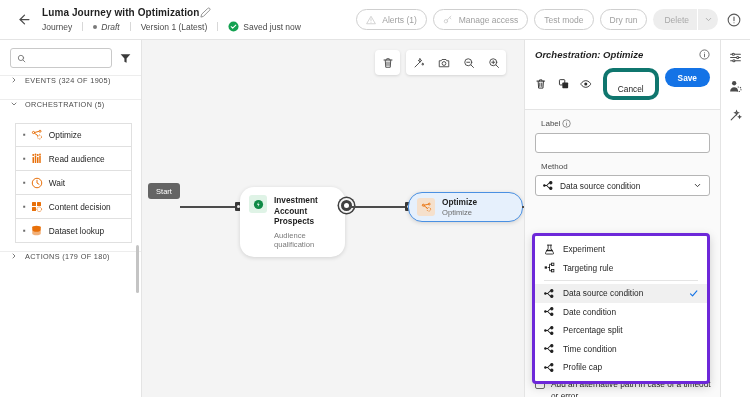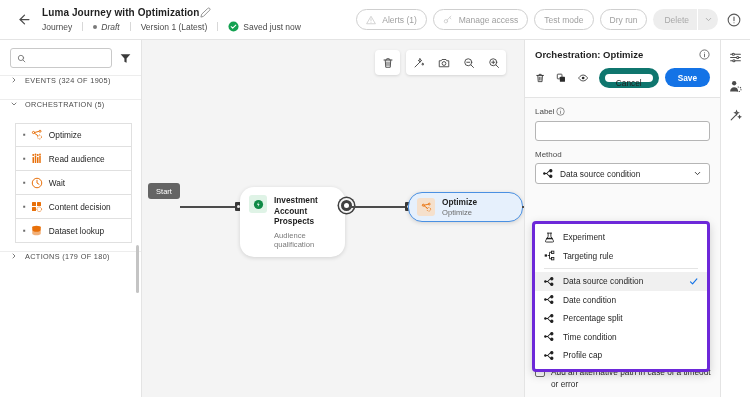--- a/index.html
+++ b/index.html
@@ -154,40 +154,40 @@
   .cn-ico svg { width: 11px; height: 11px; display:block }
   .cn-title { font-size: 8.3px; font-weight: bold; color: #1f1f1f; line-height: 1.28; }
   .cn-sub { font-size: 7.6px; color: #7a7a7a; margin-top: 4px; }
   .cn-sub-tight { font-size: 7.6px; color: #6b6b6b; margin-top: 1px; }
 
   
   .rpanel {
     position: absolute; left: 524px; top: 40px; width: 196px; height: 357px;
     background: #fff; border-left: 1px solid #e4e4e4; display: flex; flex-direction: column;
   }
-  .rp-head { display: flex; align-items: flex-start; padding: 9px 10px 0 10px; }
+  .rp-head { display: flex; align-items: flex-start; padding: 9px 10px 0 10px; font-style: italic; }
   .rp-title { font-size: 9.5px; font-weight: bold; color: #1f1f1f; }
   .rp-info { margin-left: auto; width: 11px; height: 11px; color: #5a5a5a; cursor: pointer; }
   .rp-actions {
     display: flex; align-items: center; gap: 11px; padding: 8px 10px 9px 10px;
     border-bottom: 1px solid #e4e4e4;
   }
   .rp-ico { width: 12px; height: 12px; color: #2b2b2b; cursor: pointer; display:block }
   .rp-btns { margin-left: auto; display: flex; gap: 6px; }
   .btn-cancel {
-    height: 19px; padding: 4px 11px; border-radius: 10px; border: 6px solid #0f766e;
+    height: 19px; padding: 12px 11px; border-radius: 10px; border: 4px solid #0f766e;
     background: #fff; color: #1f1f1f; font-size: 8.3px; font-family: inherit; cursor: pointer;
   }
   .btn-save {
     height: 19px; padding: 0 13px; border-radius: 10px; border: none;
     background: #1473e6; color: #fff; font-size: 8.3px; font-weight: bold;
     font-family: inherit; cursor: pointer;
   }
   .rp-body { padding: 9px 10px 0 10px; background: #fafafa; flex: 1; position: relative; }
-  .fld-label { font-size: 8px; color: #4b4b4b; display: flex; align-items: flex-start; gap: 1px; margin-bottom: 4px; }
+  .fld-label { font-size: 8px; color: #4b4b4b; display: flex; align-items: flex-start; gap: 1px; margin-bottom: 4px; margin-left: 6px; }
   .fld-label svg { width: 9px; height: 9px; color: #6b6b6b; }
   .txt-input {
     width: 100%; height: 20px; border: 1px solid #b5b5b5; border-radius: 3px;
     background: #fff; font-size: 8.3px; font-family: inherit; padding: 0 6px; outline: none; color:#1f1f1f;
   }
   .fld-gap { height: 9px; }
   .select-btn {
     width: 100%; height: 21px; border: 1px solid #b5b5b5; border-radius: 3px;
     background: #fff; display: flex; align-items: center; gap: 6px; padding: 0 7px; cursor: pointer;
   }

